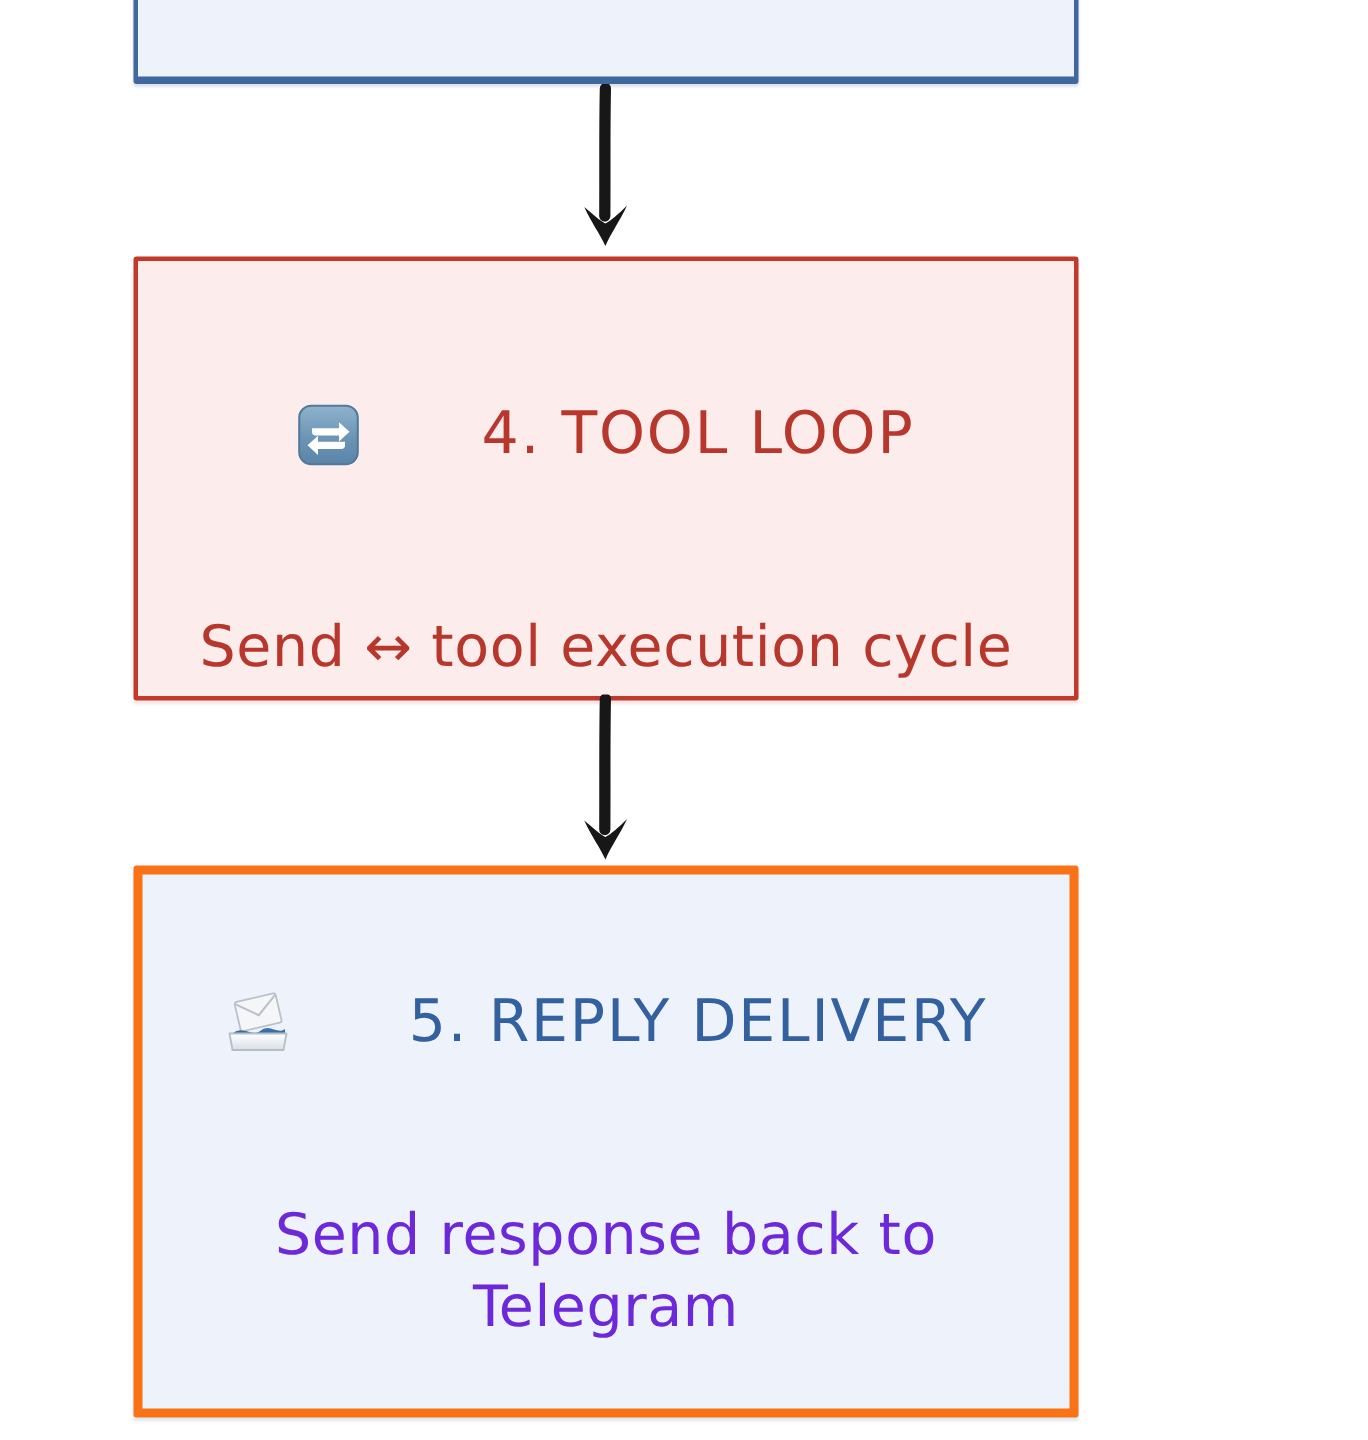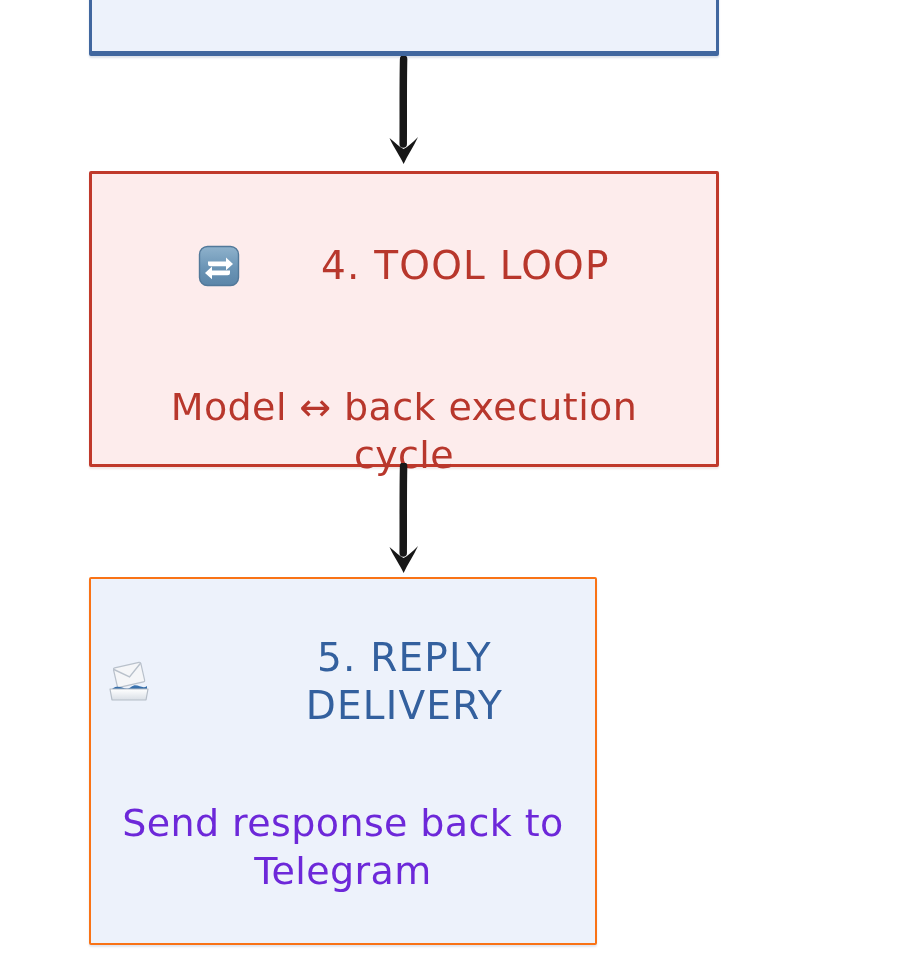--- a/index.html
+++ b/index.html
@@ -87,24 +87,24 @@
     box-shadow: 0 2px 2px rgba(150,50,40,0.12);
     padding: 6px 16px 16px;
   }
   #node-tool-loop .node-title { color: #b8372c; }
   #node-tool-loop .node-sub   { color: #b8372c; }
 
   
   #node-reply-delivery {
     left: 89px;
     top: 577px;
-    width: 508px;
+    width: 630px;
     height: 368px;
     background: #edf2fb;
-    border: 2px solid #f97316;
+    border: 6px solid #f97316;
     border-radius: 2px;
     color: #33609e;
     box-shadow: 0 2px 2px rgba(60,90,140,0.15);
     padding: 0 16px 62px;
   }
   #node-reply-delivery .node-title { color: #33609e; }
   #node-reply-delivery .node-sub   { color: #6d28d9; }
 
   
   .icon {
@@ -153,21 +153,21 @@
           <rect x="1.5" y="1.5" width="39" height="39" rx="8" ry="8" fill="url(#gradRepeat)" stroke="#52799a" stroke-width="1.4"></rect>
           <path d="M10 16.5 h18 v-4 l7 6.4 -7 6.4 v-4 H12.5
                    a2.5 2.5 0 0 1 -2.5 -2.5 z" fill="#ffffff"></path>
           <path d="M32 25.5 h-18 v-4 l-7 6.4 7 6.4 v-4 h15.5
                    a2.5 2.5 0 0 0 2.5 -2.5 z" fill="#ffffff"></path>
         </svg>
       </span>
       <span>4. TOOL LOOP</span>
     </div>
 
-    <span class="node-text node-sub">Model ↔ back execution cycle</span>
+    <span class="node-text node-sub">Send ↔ tool execution cycle</span>
   </div>
 
   <div class="connector" id="connector-2" style="left:368px; top:463px; width:72px; height:114px;">
     <svg width="72" height="114" viewBox="0 0 72 114">
       <path d="M35.6 3 C35.0 30, 35.4 60, 35.2 90" stroke="#171717" stroke-width="7.5" fill="none" stroke-linecap="round"></path>
       <path d="M21.5 84 C26 94, 32 102, 35.6 110 C39.5 101, 45.5 93, 50 83
                C44 89, 39.5 93, 35.6 95 C31.8 93, 27.5 89, 21.5 84 Z" fill="#171717"></path>
     </svg>
   </div>
 

